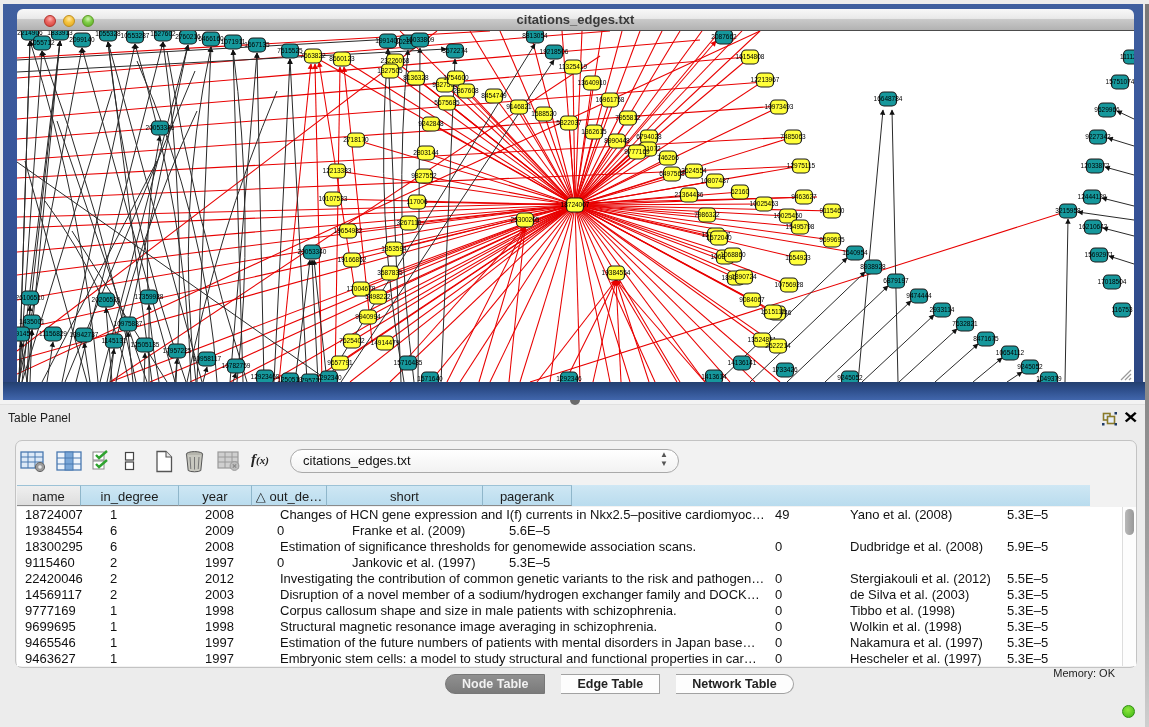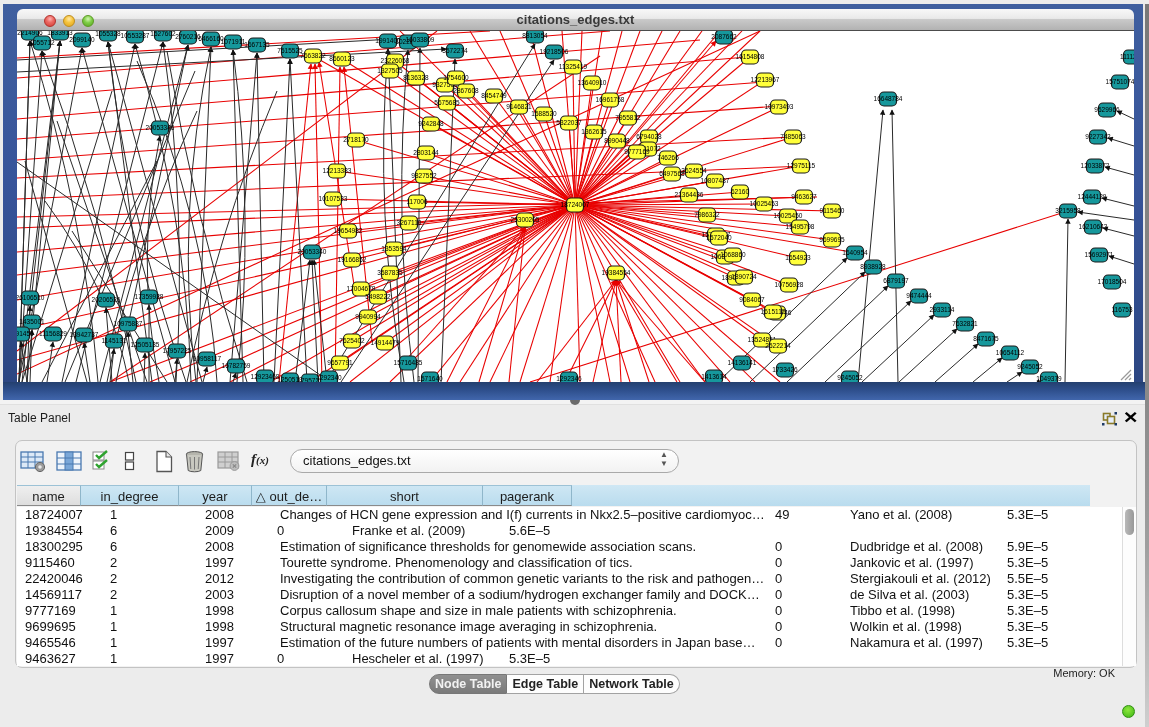--- a/index.html
+++ b/index.html
@@ -36,21 +36,21 @@
 #tbody { position:absolute; left:17px; top:507px; width:1105px; height:159px; background:#fff; overflow:hidden;
   font-size:13px; color:#111; }
 .tr { display:flex; height:16px; line-height:16px; white-space:nowrap; }
 .tr div { overflow:hidden; }
 .c0 { width:84px; padding-left:8px; } .c1 { width:98px; padding-left:9px; } .c2 { width:73px; padding-left:6px; }
 .c3 { width:498px; padding-left:8px; } .c4 { width:75px; padding-left:5px; } .c5 { width:156px; padding-left:5px; }
 .c6 { width:100px; padding-left:6px; }
 #scroll { position:absolute; left:1122px; top:507px; width:14px; height:159px; background:#fdfdfd; border-left:1px solid #ddd; }
 #thumb { position:absolute; left:2px; top:2px; width:9px; height:26px; background:linear-gradient(90deg,#b9b9b9,#989898); border-radius:5px; }
 #tabs { position:absolute; left:429px; top:674px; height:20px; display:flex; font-size:12.5px; font-weight:bold; }
-#tabs div { height:20px; line-height:19px; padding:0 5px; background:#fdfdfd; border:1px solid #a2a2a2; border-left:none; color:#222; }
+#tabs div { height:20px; line-height:19px; padding:0 16px; background:#fdfdfd; border:1px solid #a2a2a2; border-left:none; color:#222;margin-left:16px; }
 #tabs div:first-child { border-radius:10px 0 0 10px; border-left:1px solid #8a8a8a;
   background:linear-gradient(180deg,#909090,#7a7a7a); color:#f2f2f2; border-color:#777; }
 #tabs div:last-child { border-radius:0 10px 10px 0; }
 #mem { position:absolute; right:34px; top:667px; font-size:11px; color:#1d1d1d; }
 #memdot { position:absolute; right:14px; top:705px; width:13px; height:13px; border-radius:50%;
   background:radial-gradient(circle at 45% 35%,#8ee83e,#3cb414); border:1px solid #2f8f10; }
 .icon { position:absolute; top:450px; }
 </style></head>
 <body>
 <div id="frame"></div>
@@ -970,21 +970,20 @@
       <div class="c2">2008</div>
       <div class="c3">Estimation of significance thresholds for genomewide association scans.</div>
       <div class="c4">0</div>
       <div class="c5">Dudbridge et al. (2008)</div>
       <div class="c6">5.9E–5</div>
     </div>
 <div class="tr">
       <div class="c0">9115460</div>
       <div class="c1">2</div>
       <div class="c2">1997</div>
-      <div class="c3">Tourette syndrome. Phenomenology and classification of tics.</div>
       <div class="c4">0</div>
       <div class="c5">Jankovic et al. (1997)</div>
       <div class="c6">5.3E–5</div>
     </div>
 <div class="tr">
       <div class="c0">22420046</div>
       <div class="c1">2</div>
       <div class="c2">2012</div>
       <div class="c3">Investigating the contribution of common genetic variants to the risk and pathogen…</div>
       <div class="c4">0</div>
@@ -1024,20 +1023,21 @@
       <div class="c2">1997</div>
       <div class="c3">Estimation of the future numbers of patients with mental disorders in Japan base…</div>
       <div class="c4">0</div>
       <div class="c5">Nakamura et al. (1997)</div>
       <div class="c6">5.3E–5</div>
     </div>
 <div class="tr">
       <div class="c0">9463627</div>
       <div class="c1">1</div>
       <div class="c2">1997</div>
+      <div class="c3">Embryonic stem cells: a model to study structural and functional properties in car…</div>
       <div class="c4">0</div>
       <div class="c5">Hescheler et al. (1997)</div>
       <div class="c6">5.3E–5</div>
     </div>
 </div>
 <div id="scroll">
     <div id="thumb"></div>
   </div>
 <div id="tabs">
     <div>Node Table</div>

